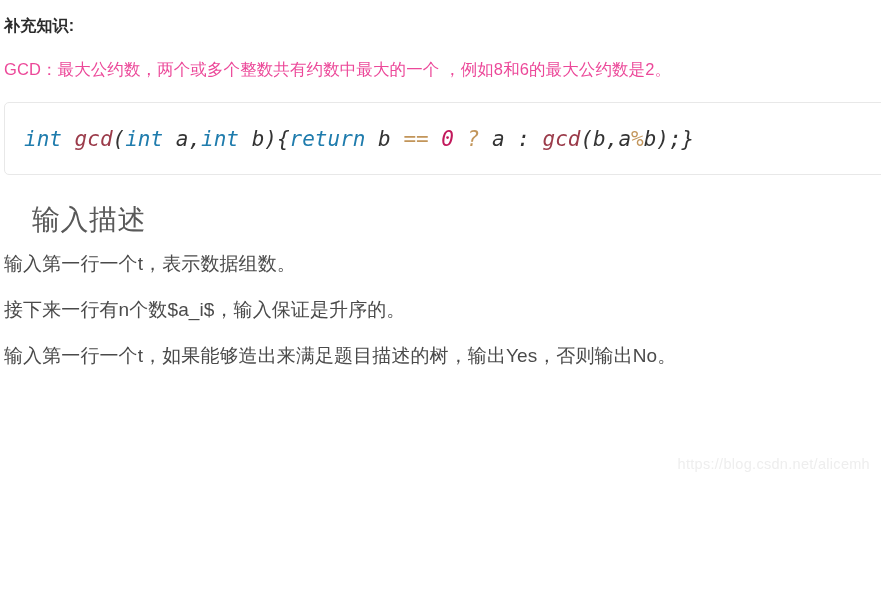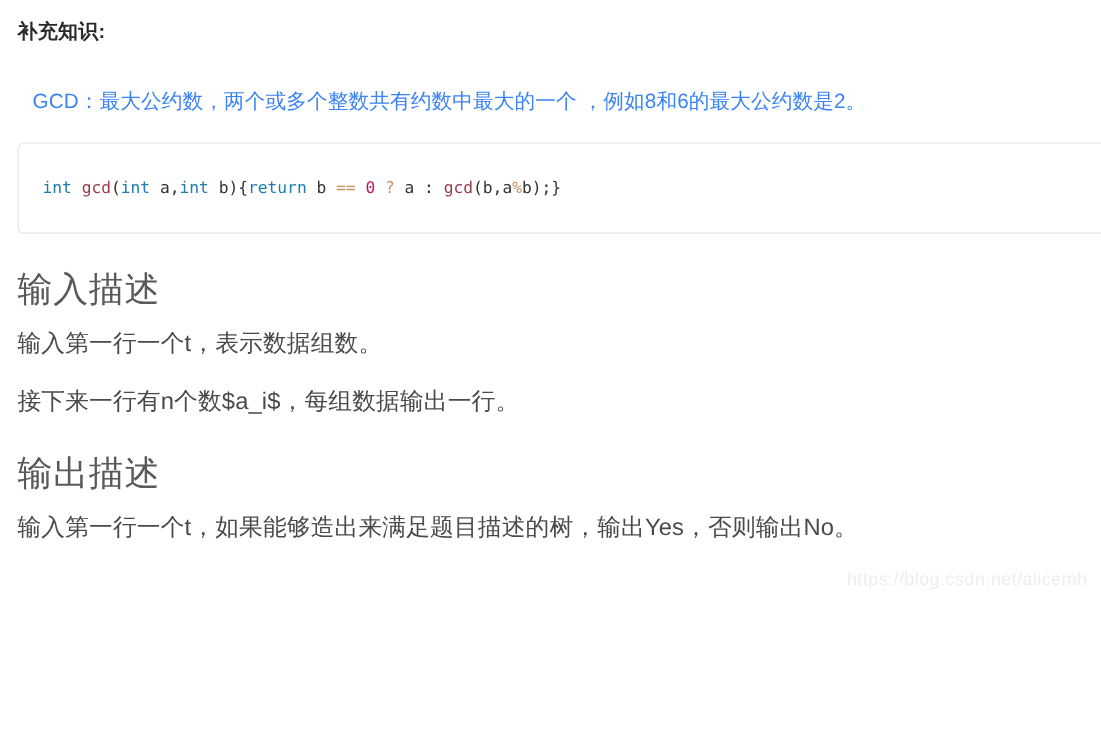--- a/index.html
+++ b/index.html
@@ -13,40 +13,40 @@
     font-family: "Liberation Sans", "DejaVu Sans", sans-serif;
     overflow: hidden;
     position: relative;
   }
 
   .page {
     position: relative;
     width: 881px;
     height: 477px;
     box-sizing: border-box;
-    padding: 0 14px;
+    padding: 0 4px;
   }
 
   
   .lead-heading {
     font-size: 16px;
     font-weight: bold;
     color: #2b2b2b;
     margin: 0;
     padding-top: 15px;
     line-height: 22px;
     letter-spacing: 0.2px;
   }
 
   
   .para {
     font-size: 16.5px;
-    color: #3b82f6;
+    color: #ec4899;
     line-height: 26px;
-    margin: 12px;
+    margin: 0;
     padding-top: 19px;
     letter-spacing: 0.1px;
   }
 
   .para-tight {
     padding-top: 16px;
   }
 
   
   .code-block {
@@ -56,44 +56,45 @@
     border-radius: 5px;
     box-sizing: border-box;
     width: 900px;           
     height: 73px;
     overflow: hidden;
     display: flex;
     align-items: center;
   }
   .code-line {
     font-family: "DejaVu Sans Mono", "Liberation Mono", monospace;
-    font-size: 13px;
+    font-size: 21px;
     line-height: 20px;
     white-space: pre;
     padding-left: 19px;
     color: #333333;
+    font-style: italic;
   }
 
   .tok-kw      { color: #1f7cad; }   
   .tok-fn      { color: #9b3b4a; }   
   .tok-op      { color: #c2955a; }   
   .tok-num     { color: #c2185b; }   
   .tok-plain   { color: #333333; }
   .tok-punct   { color: #333333; }
 
   
   .section-heading {
     font-size: 28px;
     font-weight: normal;
     color: #595959;
     margin: 0;
     line-height: 38px;
     letter-spacing: 0.5px;
   }
-  .h-input  { padding-top: 26px; }
+  .h-input  { padding-top: 26px; margin-left: 28px; }
   .h-output { padding-top: 25px; }
 
   .section-para {
     font-size: 19px;
     color: #4a4a4a;
     line-height: 26px;
     margin: 0;
     padding-top: 12px;
     letter-spacing: 0.1px;
   }
@@ -125,21 +126,20 @@
 
   <div class="code-block">
     <code class="code-line"><span class="tok-kw">int</span><span class="tok-plain"> </span><span class="tok-fn">gcd</span><span class="tok-punct">(</span><span class="tok-kw">int</span><span class="tok-plain"> a,</span><span class="tok-kw">int</span><span class="tok-plain"> b){</span><span class="tok-kw">return</span><span class="tok-plain"> b </span><span class="tok-op">==</span><span class="tok-plain"> </span><span class="tok-num">0</span><span class="tok-plain"> </span><span class="tok-op">?</span><span class="tok-plain"> a : </span><span class="tok-fn">gcd</span><span class="tok-plain">(b,a</span><span class="tok-op">%</span><span class="tok-plain">b);}</span></code>
   </div>
 
   <h2 class="section-heading h-input">输入描述</h2>
 
   <p class="section-para">输入第一行一个t，表示数据组数。</p>
 
 
-  <p class="section-para">接下来一行有n个数$a_i$，每组数据输出一行。</p>
+  <p class="section-para">接下来一行有n个数$a_i$，输入保证是升序的。</p>
 
-  <h2 class="section-heading h-output">输出描述</h2>
 
   <p class="section-para">输入第一行一个t，如果能够造出来满足题目描述的树，输出Yes，否则输出No。</p>
 
   <div class="watermark">https://blog.csdn.net/alicemh</div>
 
 </div>
 
 </body></html>

